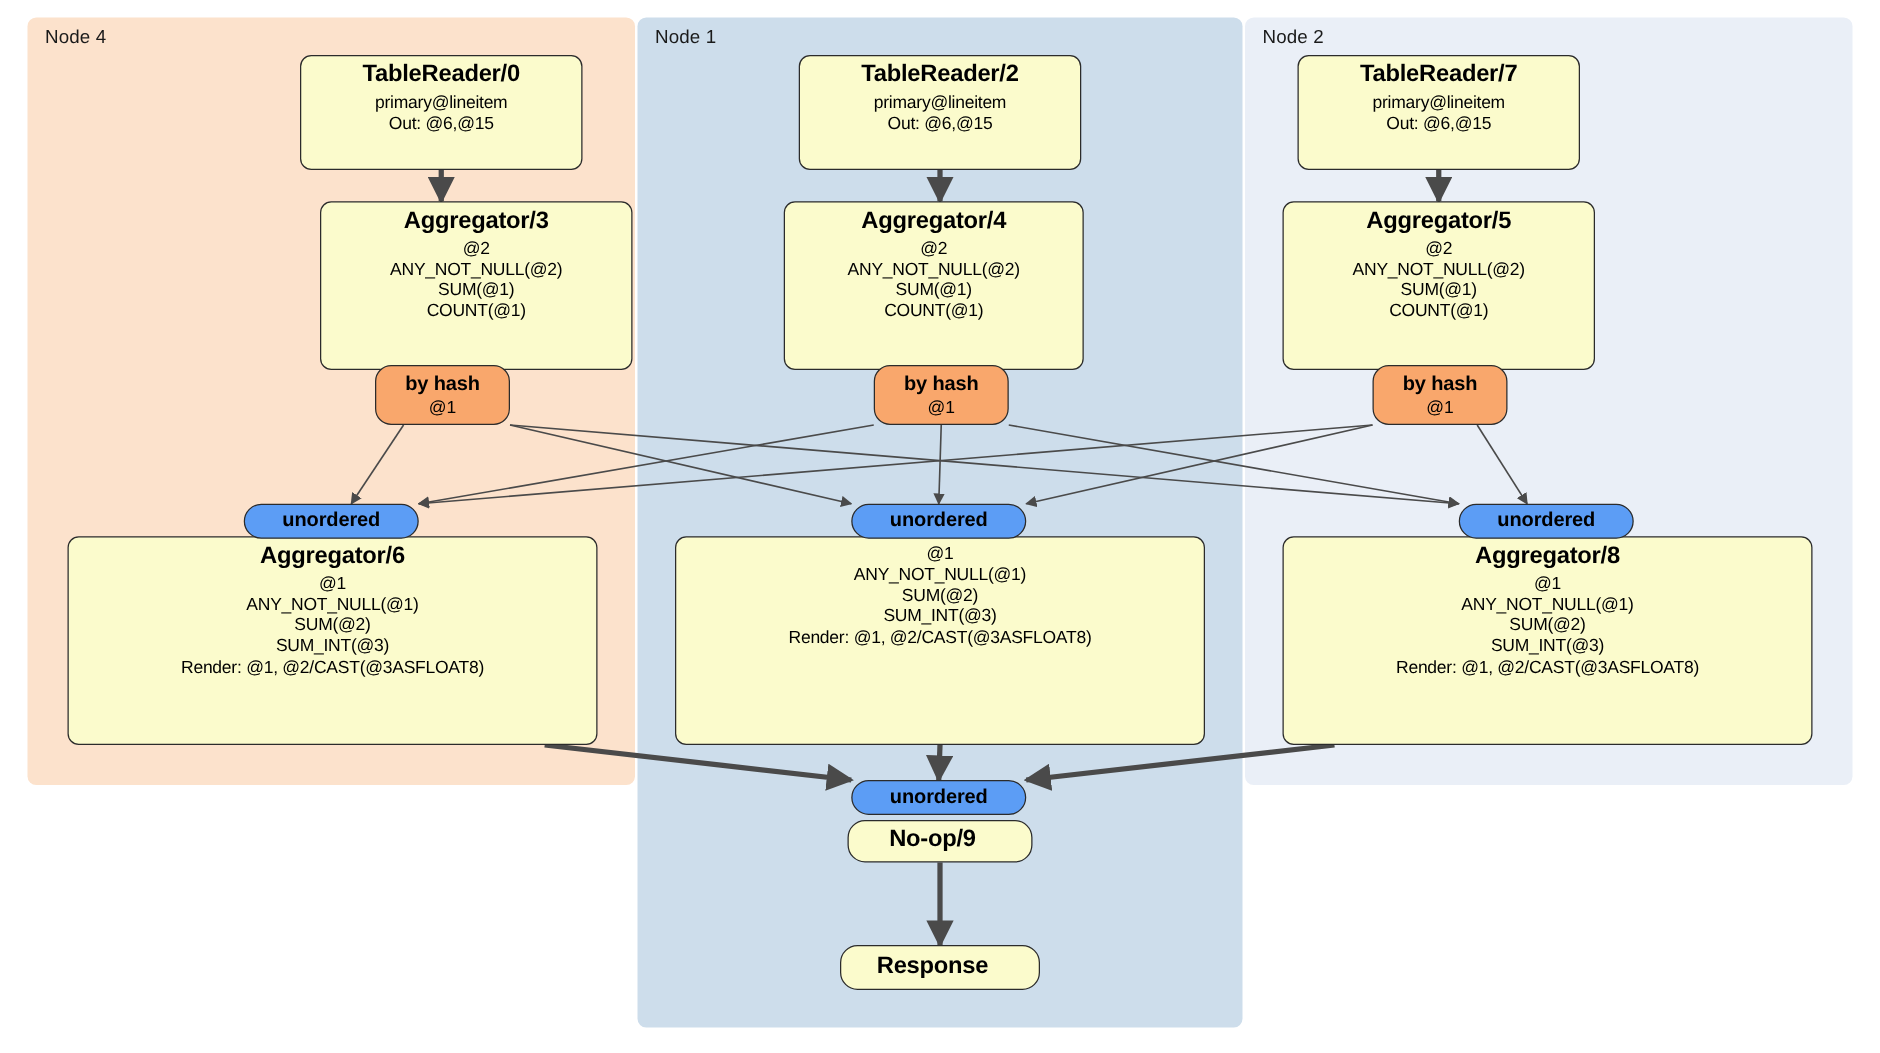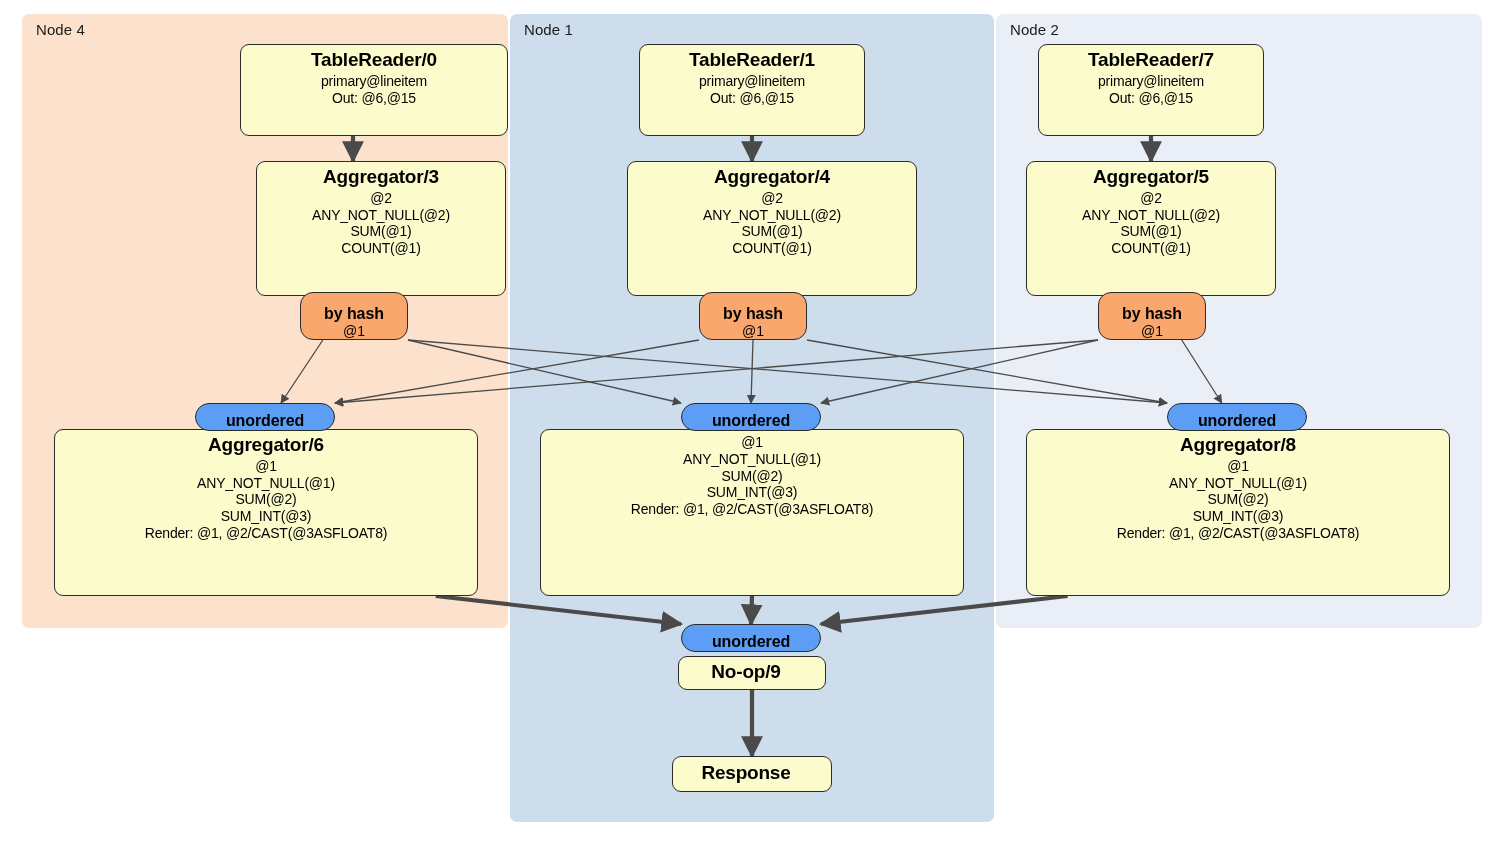--- a/index.html
+++ b/index.html
@@ -31,31 +31,31 @@
     color:#000;
     padding:4px 10px 5px 10px;
     line-height:1.2;
   }
   .box .title{
     font-weight:bold;font-size:19px;letter-spacing:-.2px;
     display:block;margin-bottom:1px;
   }
   .box .ln{display:block;font-size:14px;letter-spacing:-.2px;white-space:nowrap;}
 
-  .box.compact{padding:5px 12px 6px 0;display:flex;align-items:center;justify-content:center;}
+  .box.compact{padding:5px 12px 6px 0;display:flex;align-items:center;justify-content:center;border-radius:14px;}
   .box.compact .title{margin:0;}
 
   
   .pill{
     position:absolute;
     border:1.5px solid #2b2b2b;
     box-sizing:border-box;
     text-align:center;
     color:#000;
-    display:flex;flex-direction:column;align-items:center;justify-content:flex-end;
+    display:flex;flex-direction:column;align-items:center;justify-content:center;
     line-height:1.15;
   }
   .pill .t{font-weight:bold;font-size:16px;letter-spacing:-.1px;white-space:nowrap;}
   .pill .s{font-size:14px;white-space:nowrap;}
   .pill.hash{background:#f9a76c;border-radius:13px;}
   .pill.sync{background:#5c9df5;border-radius:16px;}
 </style>
 </head>
 <body>
 
@@ -96,43 +96,43 @@
         <path d="M 1098 340 L 821 403" fill="none" stroke="#4a4a4a" stroke-width="1.3" marker-end="url(#arrow-thin)"></path>
         <path d="M 1181.75 340 L 1221.7 403" fill="none" stroke="#4a4a4a" stroke-width="1.3" marker-end="url(#arrow-thin)"></path>
         <path d="M 435.75 596 L 681 624" fill="none" stroke="#4a4a4a" stroke-width="4.2" marker-end="url(#arrow-thick)"></path>
         <path d="M 752 596 L 751 624" fill="none" stroke="#4a4a4a" stroke-width="4.2" marker-end="url(#arrow-thick)"></path>
         <path d="M 1067.55 596 L 821 624" fill="none" stroke="#4a4a4a" stroke-width="4.2" marker-end="url(#arrow-thick)"></path>
         <path d="M 752 690 L 752 756" fill="none" stroke="#4a4a4a" stroke-width="4.2" marker-end="url(#arrow-thick)"></path>
       </g>
   </svg>
 
   <div id="nodes">
-      <div class="box" style="left: 240px; top: 44px; width: 268px; height: 92px;">
+      <div class="box" style="left: 240px; top: 44px; width: 226px; height: 92px;">
         <span class="title">TableReader/0</span>
         <span class="ln">primary@lineitem</span>
         <span class="ln">Out: @6,@15</span>
       </div>
       <div class="box" style="left: 639px; top: 44px; width: 226px; height: 92px;">
-        <span class="title">TableReader/1</span>
+        <span class="title">TableReader/2</span>
         <span class="ln">primary@lineitem</span>
         <span class="ln">Out: @6,@15</span>
       </div>
       <div class="box" style="left: 1038px; top: 44px; width: 226px; height: 92px;">
         <span class="title">TableReader/7</span>
         <span class="ln">primary@lineitem</span>
         <span class="ln">Out: @6,@15</span>
       </div>
       <div class="box" style="left: 228px; top: 161px; width: 250px; height: 135px; margin-left: 28px;">
         <span class="title">Aggregator/3</span>
         <span class="ln">@2</span>
         <span class="ln">ANY_NOT_NULL(@2)</span>
         <span class="ln">SUM(@1)</span>
         <span class="ln">COUNT(@1)</span>
       </div>
-      <div class="box" style="left: 627px; top: 161px; width: 290px; height: 135px;">
+      <div class="box" style="left: 627px; top: 161px; width: 240px; height: 135px;">
         <span class="title">Aggregator/4</span>
         <span class="ln">@2</span>
         <span class="ln">ANY_NOT_NULL(@2)</span>
         <span class="ln">SUM(@1)</span>
         <span class="ln">COUNT(@1)</span>
       </div>
       <div class="box" style="left: 1026px; top: 161px; width: 250px; height: 135px;">
         <span class="title">Aggregator/5</span>
         <span class="ln">@2</span>
         <span class="ln">ANY_NOT_NULL(@2)</span>

